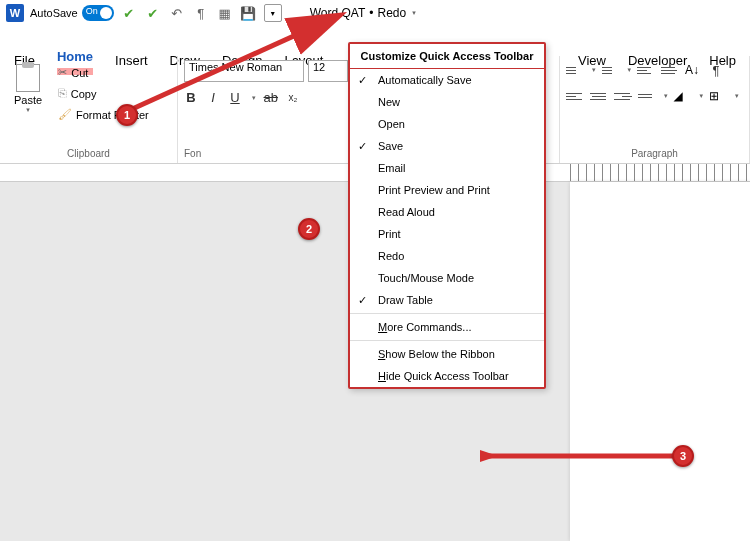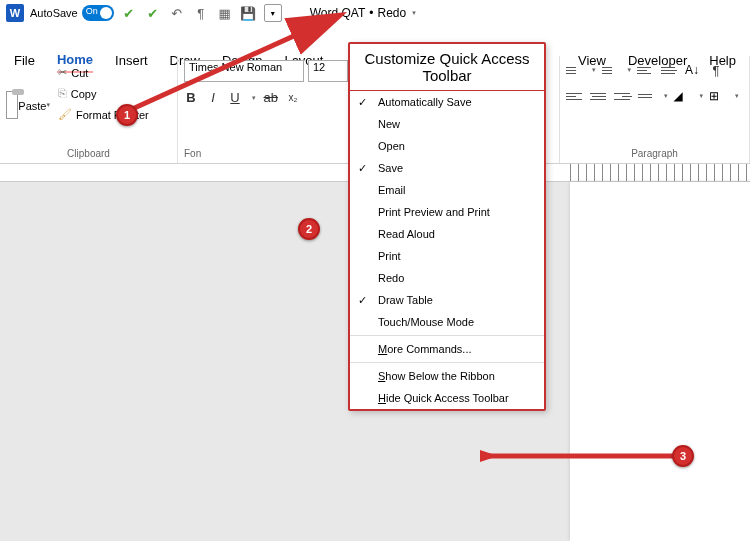--- a/index.html
+++ b/index.html
@@ -9,27 +9,27 @@
 .autosave { display:flex; align-items:center; gap:4px; font-size:11px; }
 .toggle { width:32px; height:16px; background:#0078d4; border-radius:8px; position:relative;padding-left:8px; }
 .toggle::after { content:""; position:absolute; right:2px; top:2px; width:12px; height:12px; background:#fff; border-radius:50%; }
 .toggle-on { position:absolute; left:4px; top:1px; color:#fff; font-size:9px; }
 .qat-icon { width:18px; height:18px; display:flex; align-items:center; justify-content:center; color:#666; font-size:13px; }
 .qat-icon.green { color:#4ca632; }
 .qat-dropdown-btn { width:18px; height:18px; border:1px solid #999; border-radius:2px; display:flex; align-items:center; justify-content:center; font-size:8px; }
 .title-text { margin-left:22px; font-size:12px; display:flex; align-items:center; gap:4px; }
 .tabs { height:30px; background:#fff; display:flex; align-items:center; padding:0 14px; gap:22px; font-size:13px; }
 .tab { cursor:pointer; padding:4px 0;margin-top:38px; }
-.tab.active { border-bottom:2px solid #fca5a5; color:#185abd; font-weight:600; }
+.tab.active { border-bottom:7px solid #fca5a5; color:#185abd; font-weight:600; }
 .ribbon { height:108px; background:#fff; display:flex; border-bottom:1px solid #d0d0d0; }
 .group { border-right:1px solid #e0e0e0; padding:4px 6px 2px; display:flex; flex-direction:column; }
 .group-label { text-align:center; font-size:10px; color:#666; margin-top:auto; padding:2px 0; }
 .clipboard-group { width:178px; }
 .clip-content { display:flex; gap:6px; flex:1; }
-.paste-btn { display:flex; flex-direction:row; align-items:center; width:44px; padding-top:4px; }
+.paste-btn { display:flex; flex-direction:column; align-items:center; width:44px; padding-top:4px; }
 .paste-icon { width:24px; height:28px; border:1px solid #999; background:#fff; position:relative; }
 .paste-icon::before { content:""; position:absolute; top:-3px; left:5px; width:12px; height:6px; background:#bbb; border-radius:2px; }
 .paste-label { font-size:11px; margin-top:2px; }
 .paste-arrow { font-size:7px; color:#666; }
 .clip-buttons { display:flex; flex-direction:column; gap:4px; padding-top:4px; }
 .clip-btn { display:flex; align-items:center; gap:4px; font-size:11px; padding:2px; }
 .scissors { color:#666; }
 .copy-ic { color:#999; }
 .brush { color:#d9a34a; }
 .font-group { flex:1; }
@@ -47,21 +47,21 @@
 .para-group { width:190px; }
 .para-row { display:flex; gap:6px; align-items:center; margin-bottom:6px; padding:2px 0; }
 .para-btn { width:18px; height:16px; display:flex; flex-direction:column; justify-content:center; gap:2px; }
 .line { height:1px; background:#555; }
 .line.s { width:10px; } .line.m { width:14px; } .line.l { width:16px; }
 .ruler-area { height:18px; background:#fff; border-bottom:1px solid #ccc; position:relative; }
 .ruler { position:absolute; right:0; width:180px; height:100%; background:repeating-linear-gradient(90deg,#888 0,#888 1px,transparent 1px,transparent 8px); }
 .page { position:absolute; top:182px; right:0; width:180px; height:359px; background:#fff; box-shadow:0 0 4px rgba(0,0,0,0.15); }
 .doc-area { position:absolute; top:182px; left:0; width:570px; height:359px; background:#e8e8e8; }
 .qat-menu { position:absolute; top:42px; left:348px; width:198px; background:#fff; border:2px solid #c53030; border-radius:2px; box-shadow:2px 2px 6px rgba(0,0,0,0.2); z-index:10; }
-.qat-menu-title { font-weight:normal; font-size:15px; text-align:center; padding:6px 4px; border-bottom:1px solid #c53030; }
+.qat-menu-title { font-weight:bold; font-size:11px; text-align:center; padding:6px 4px; border-bottom:1px solid #c53030; }
 .qat-item { display:flex; align-items:center; padding:5px 8px 5px 28px; font-size:11px; position:relative; cursor:pointer; }
 .qat-item.checked::before { content:"✓"; position:absolute; left:8px; font-size:11px; }
 .qat-sep { height:1px; background:#ddd; margin:2px 0; }
 .u { text-decoration:underline; }
 .annot { position:absolute; width:22px; height:22px; background:#d32f2f; border:2px solid #b71c1c; border-radius:50%; color:#fff; display:flex; align-items:center; justify-content:center; font-size:11px; font-weight:bold; z-index:20; box-shadow:0 1px 3px rgba(0,0,0,0.4); }
 .arrow-svg { position:absolute; z-index:15; pointer-events:none; }
 .dd-arrow { font-size:7px; color:#666; margin-left:2px; }
 </style>
 </head>
 <body>
@@ -212,22 +212,22 @@
   <div id="qat-items">
       <div class="qat-item checked">Automatically Save</div>
       <div class="qat-item">New</div>
       <div class="qat-item">Open</div>
       <div class="qat-item checked">Save</div>
       <div class="qat-item">Email</div>
       <div class="qat-item">Print Preview and Print</div>
       <div class="qat-item">Read Aloud</div>
       <div class="qat-item">Print</div>
       <div class="qat-item">Redo</div>
+      <div class="qat-item">Touch/Mouse Mode</div>
       <div class="qat-item checked">Draw Table</div>
-      <div class="qat-item">Touch/Mouse Mode</div>
     </div>
   <div class="qat-sep"></div>
   <div class="qat-item">
       <span class="u">M</span>
       <span>ore Commands...</span>
     </div>
   <div class="qat-sep"></div>
   <div class="qat-item">
       <span class="u">S</span>
       <span>how Below the Ribbon</span>

